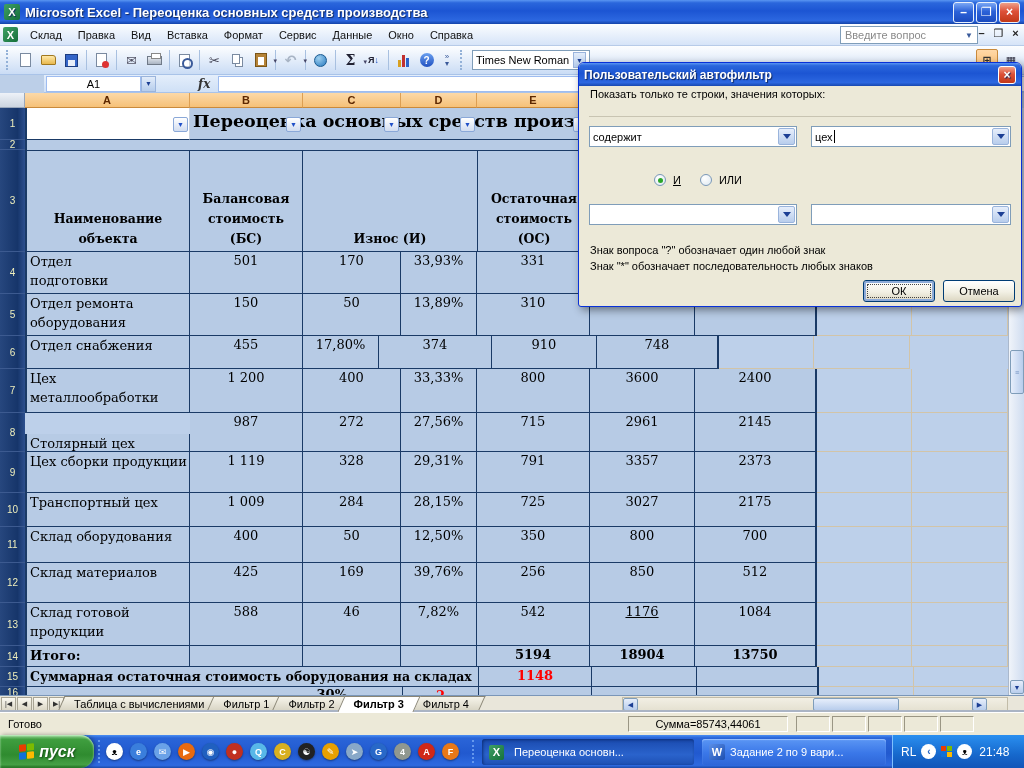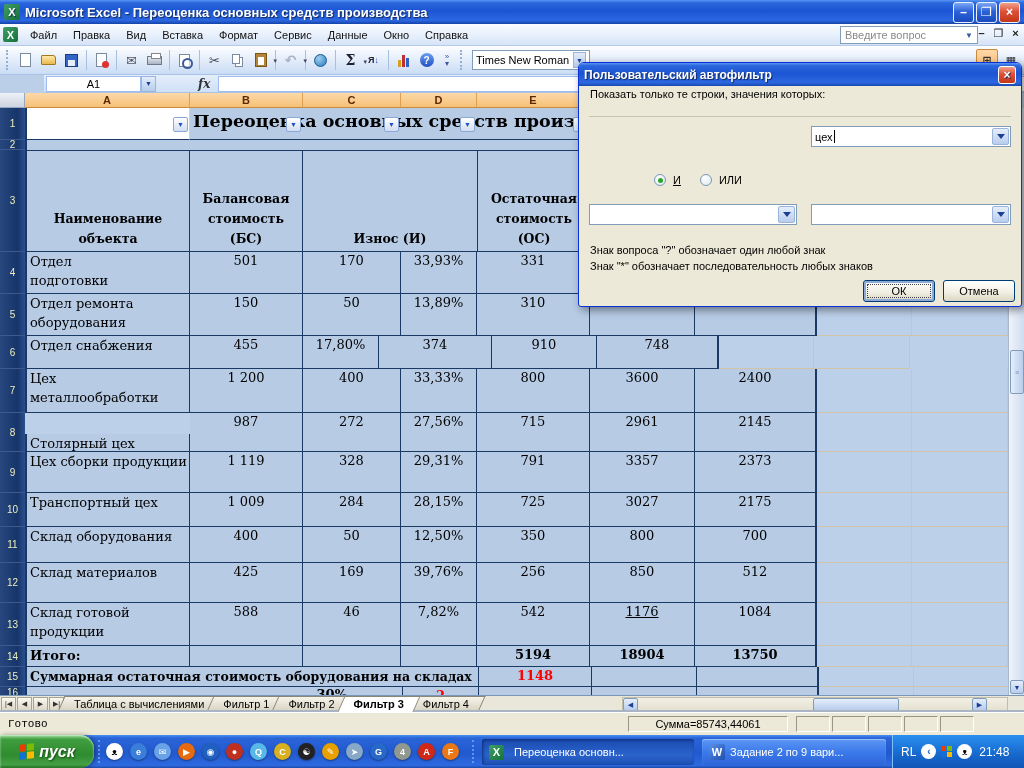--- a/index.html
+++ b/index.html
@@ -128,21 +128,21 @@
     border:1px solid #8a8676;border-bottom:none;z-index:0;}
   .tab.active{font-weight:bold;z-index:2;}
   .tab.active::before{background:#fff;}
   .tab span{position:relative;z-index:1;}
   .hscroll{position:absolute;left:622px;top:1px;width:386px;height:15px;background:linear-gradient(#f2efe4,#e4e0d0);border:1px solid #c2bca8;}
   .hthumb{position:absolute;left:190px;top:0;width:86px;height:13px;border:1px solid #7f9db9;border-radius:2px;background:linear-gradient(#e6eefb,#b8cdec);}
   .harrow{position:absolute;top:0;width:15px;height:13px;border:1px solid #7f9db9;border-radius:2px;background:linear-gradient(#e6eefb,#b8cdec);
     color:#1c3f94;font-size:7px;display:flex;align-items:center;justify-content:center;}
   
   .statusbar{position:absolute;left:0;top:712px;width:1024px;height:23px;background:#ece9d8;border-top:1px solid #fff;box-shadow:0 -2px 0 #aab4c4;}
-  .ready{position:absolute;left:8px;top:5px;color:#000;font-family:Liberation Mono, monospace;}
+  .ready{position:absolute;left:8px;top:5px;color:#000;}
   .spanel{position:absolute;top:3px;height:16px;border:1px solid;border-color:#9a9684 #fff #fff #9a9684;
     display:flex;align-items:center;justify-content:center;color:#000;}
   
   .taskbar{position:absolute;left:0;top:735px;width:1024px;height:33px;
     background:linear-gradient(180deg,#4b8ff4 0%,#2a65d8 9%,#2159cf 55%,#2e6ae0 92%,#1c4aa8 100%);}
   .startbtn{position:absolute;left:0;top:0;width:94px;height:33px;border-radius:0 14px 14px 0;
     background:linear-gradient(180deg,#8fd18f 0%,#3f9e3f 14%,#2f8b2f 60%,#45a045 90%,#1c6b1c 100%);
     box-shadow:inset 0 1px 2px #c8f0c8, 2px 0 4px rgba(0,0,0,.35);
     display:flex;align-items:center;justify-content:center;gap:5px;color:#fff;font-weight:bold;
     font-style:italic;font-size:16px;text-shadow:1px 1px 2px #134a13;}
@@ -203,21 +203,21 @@
     <div class="app-icon">X</div>
     <div class="tb-title">Microsoft Excel - Переоценка основных средств производства</div>
     <div class="win-btn">–</div>
     <div class="win-btn">❐</div>
     <div class="win-btn close">×</div>
   </div>
 
   <div class="menubar">
     <div class="app-icon" style="width:15px;height:15px;margin-right:4px;">X</div>
     <div id="menu-items" style="display:flex;">
-        <span class="menu-item">Файл</span>
+        <span class="menu-item">Склад</span>
         <span class="menu-item">Правка</span>
         <span class="menu-item">Вид</span>
         <span class="menu-item">Вставка</span>
         <span class="menu-item">Формат</span>
         <span class="menu-item">Сервис</span>
         <span class="menu-item">Данные</span>
         <span class="menu-item">Окно</span>
         <span class="menu-item">Справка</span>
       </div>
     <div class="qbox">
@@ -610,20 +610,24 @@
 
   <div class="dialog">
     <div class="dlg-title">
       <span>Пользовательский автофильтр</span>
       <div class="dlg-close">×</div>
     </div>
     <div class="dlg-body">
       <div class="dlg-prompt">Показать только те строки, значения которых:</div>
       <div class="dlg-sep"></div>
 
+      <div class="combo" style="left:10px;top:40px;width:208px;">
+        <span>содержит</span>
+        <span class="cbtn"></span>
+      </div>
       <div class="combo" style="left:232px;top:40px;width:200px;">
         <span>цех</span>
           <span class="caret"></span>
         <span class="cbtn"></span>
       </div>
 
       <div class="radio-row">
         <span class="radio sel"></span>
         <span style="text-decoration:underline;">И</span>
         <span class="radio" style="margin-left:12px;"></span>

